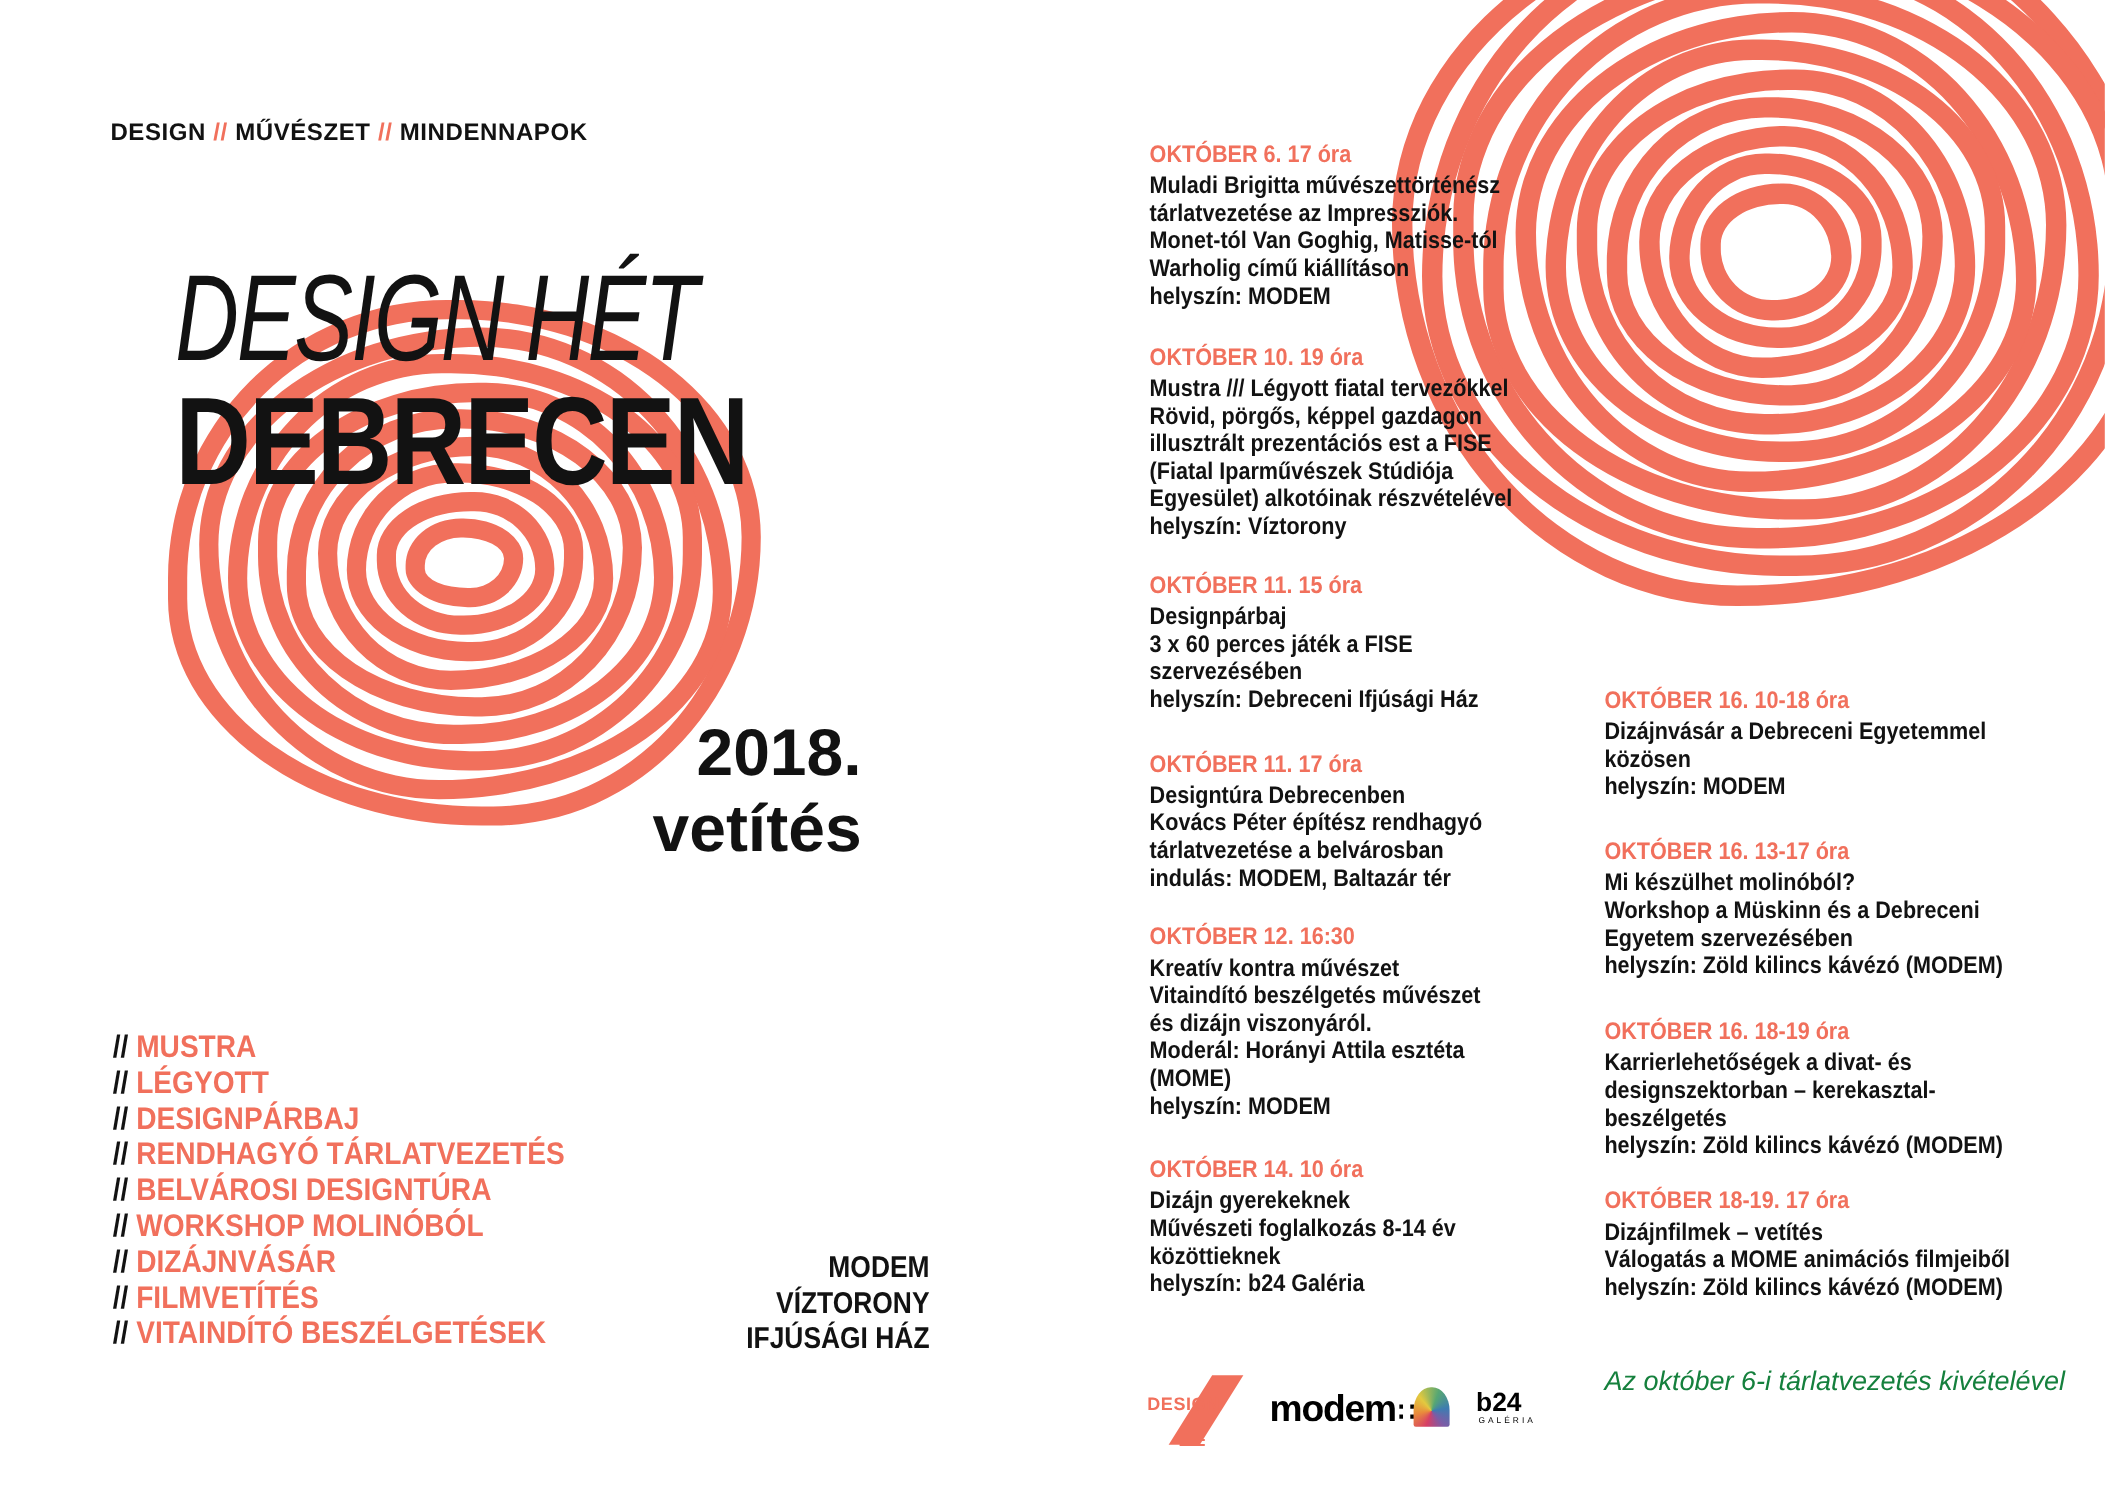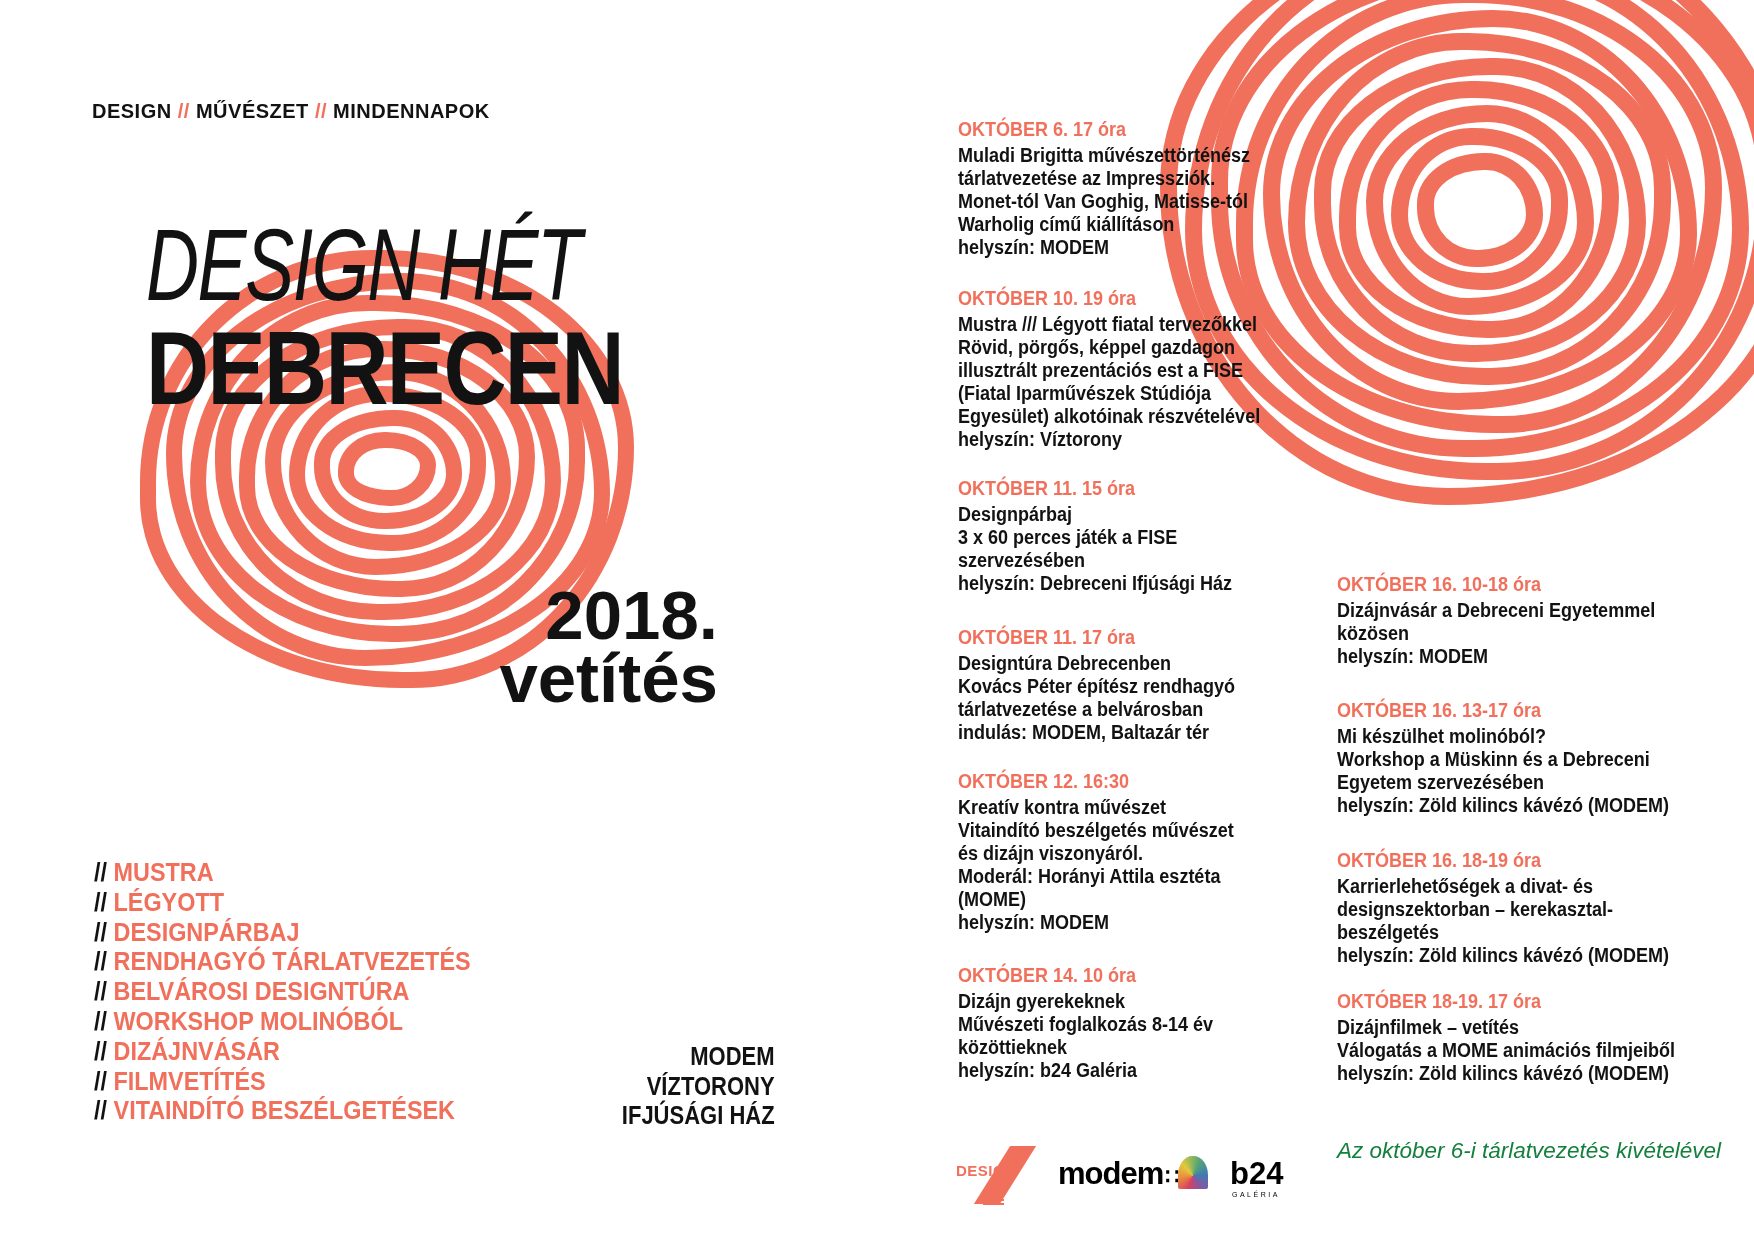--- a/index.html
+++ b/index.html
@@ -17,39 +17,39 @@
   .v3{inset:6px 9px 8px 8px;border-radius:46% 54% 48% 52% / 55% 45% 53% 47%;}
   .v4{inset:8px 8px 6px 9px;border-radius:54% 46% 52% 48% / 45% 55% 47% 53%;}
   .rings-left{left:140px;top:250px;width:494px;height:438px;}
   .rings-right{left:1160px;top:-85px;width:640px;height:590px;}
   .rings-right .r{border-width:17px;}
   
   .tagline{position:absolute;left:92px;top:100px;z-index:2;font-size:20px;font-weight:700;letter-spacing:.5px;white-space:nowrap;}
   .coral{color:var(--coral);}
   .title-italic{position:absolute;left:146px;top:214px;z-index:2;margin:0;font-size:102px;font-weight:400;font-style:italic;letter-spacing:-2px;line-height:1;transform:scaleX(.72);transform-origin:0 0;white-space:nowrap;}
   .title-bold{position:absolute;left:146px;top:316px;z-index:2;margin:0;font-size:104px;font-weight:700;letter-spacing:-2px;line-height:1;transform:scaleX(.84);transform-origin:0 0;white-space:nowrap;}
-  .date-block{position:absolute;right:1036px;top:584px;z-index:2;text-align:right;font-size:69px;font-weight:700;line-height:63px;white-space:nowrap;}
+  .date-block{position:absolute;right:1036px;top:596px;z-index:2;text-align:right;font-size:55px;font-weight:700;line-height:63px;white-space:nowrap;}
   .programs{position:absolute;left:94px;top:858px;z-index:2;margin:0;padding:0;list-style:none;font-size:26px;font-weight:700;line-height:29.8px;transform:scaleX(.9);transform-origin:0 0;white-space:nowrap;}
   .programs .slash{color:#121212;}
   .venues{position:absolute;right:979px;top:1042px;z-index:2;text-align:right;font-size:25px;font-weight:700;line-height:29.6px;transform:scaleX(.88);transform-origin:100% 0;white-space:nowrap;}
   
   .event{position:absolute;z-index:2;font-size:20px;font-weight:700;line-height:23px;transform:scaleX(.9);transform-origin:0 0;white-space:nowrap;}
   .edate{color:var(--coral);margin-bottom:3px;}
   .eline{color:#121212;}
   
   .logo-dh{position:absolute;left:956px;top:1146px;width:96px;height:62px;z-index:2;}
   .dh-band{position:absolute;left:36px;top:0;width:26px;height:58px;background:var(--coral);transform:skewX(-32deg);}
   .dh-design{position:absolute;left:0;top:16px;color:var(--coral);font-size:15px;font-weight:700;letter-spacing:.5px;}
   .dh-het{position:absolute;left:42px;top:30px;color:#fff;font-size:13px;font-weight:700;z-index:3;margin-top:44px;}
   .dh-lines{position:absolute;left:27px;top:49px;width:21px;height:11px;background:repeating-linear-gradient(to bottom,var(--coral) 0 1.6px,transparent 1.6px 4px);}
   .logo-modem{position:absolute;left:1058px;top:1156px;z-index:2;font-size:31px;font-weight:700;letter-spacing:-1px;color:#000;}
   .modem-dots{font-size:22px;letter-spacing:-2px;margin-left:2px;}
   .logo-ifihaz{position:absolute;left:1178px;top:1156px;width:30px;height:33px;z-index:2;border-radius:48% 48% 6% 6% / 58% 58% 6% 6%;background:conic-gradient(from 200deg at 50% 60%,#d63f66,#e98a3c,#e3c93f,#57a773,#3e7cb1,#7d5ba6,#d63f66);}
   .logo-b24{position:absolute;left:1230px;top:1156px;z-index:2;color:#000;}
-  .b24-name{font-size:31px;font-weight:700;}
+  .b24-name{font-size:22px;font-weight:700;}
   .b24-sub{display:block;font-size:7px;font-weight:400;letter-spacing:2.5px;padding-left:2px;margin-top:-1px;}
   .note{position:absolute;left:1337px;top:1138px;z-index:2;font-style:italic;font-size:22.5px;line-height:26px;color:#15803d;white-space:nowrap;}
 </style>
 </head>
 <body>
 
 <div class="rings rings-left">
   <div class="r v1">
       <div class="r v2">
         <div class="r v3">

